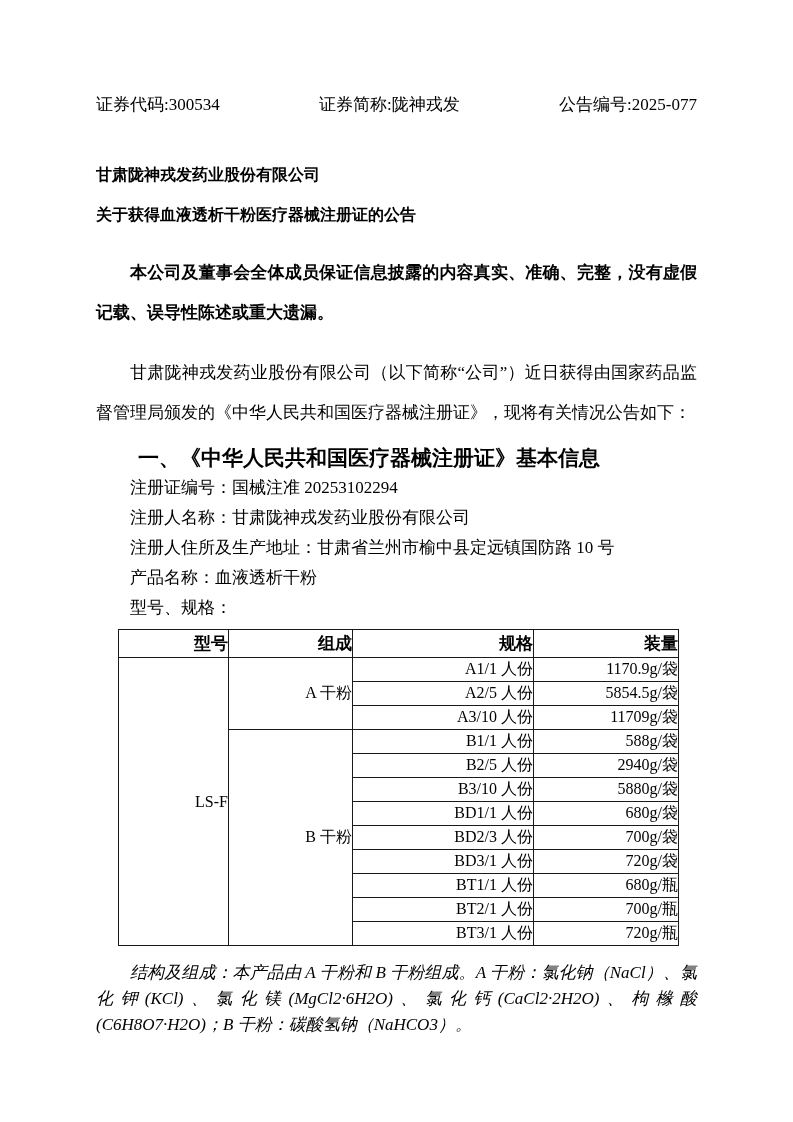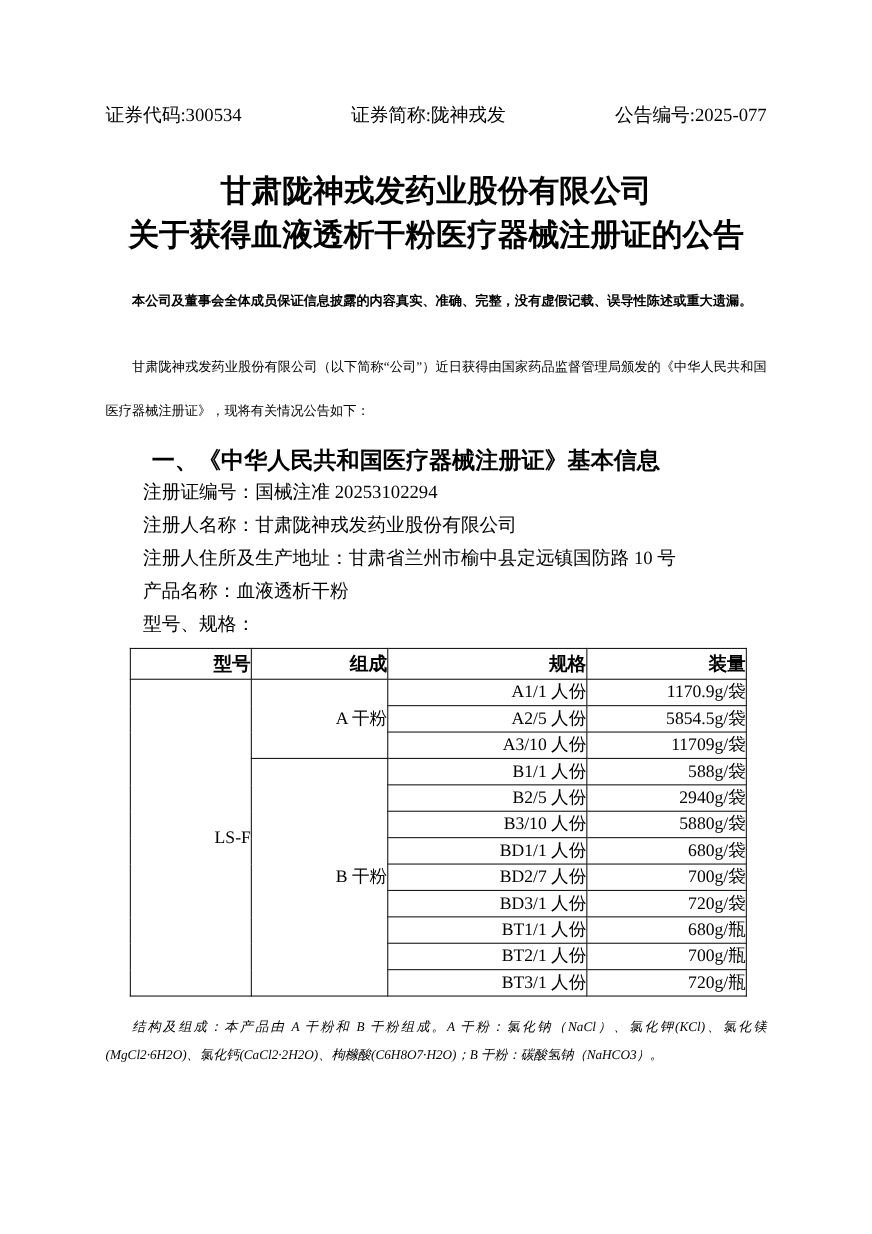--- a/index.html
+++ b/index.html
@@ -6,22 +6,22 @@
   body {
     width:793px; height:1122px; background:#ffffff; color:#000000;
     font-family:"Liberation Serif","DejaVu Serif",serif;
     overflow:hidden;
   }
   .page { box-sizing:border-box; width:793px; height:810px; padding:95px 96px 0 96px; }
   .doc-header {
     display:flex; justify-content:space-between; align-items:baseline;
     font-size:17px; line-height:20px;
   }
-  .doc-title { margin-top:40px; text-align:center; font-weight:700; font-size:28px; line-height:40px; }
-  .para { font-size:12px; line-height:40px; text-align:justify; text-indent:2em; margin:0; }
+  .doc-title { margin-top:40px; font-weight:700; font-size:16px; line-height:40px; }
+  .para { font-size:17px; line-height:40px; text-align:justify; text-indent:2em; margin:0; }
   .declaration { margin-top:18px; font-weight:700; }
   .intro { margin-top:20px; }
   .section-heading { margin-top:10px; font-size:21px; line-height:30px; font-weight:700; text-indent:2em; }
   .info-item { font-size:17px; line-height:30px; text-indent:2em; }
   table.spec {
     border-collapse:collapse; table-layout:fixed;
     width:560px; margin:6px 0 0 22px;
     font-size:16px;
   }
   table.spec th, table.spec td {
@@ -103,21 +103,21 @@
       </tr>
       <tr>
         <td>B3/10 人份</td>
         <td>5880g/袋</td>
       </tr>
       <tr>
         <td>BD1/1 人份</td>
         <td>680g/袋</td>
       </tr>
       <tr>
-        <td>BD2/7 人份</td>
+        <td>BD2/3 人份</td>
         <td>700g/袋</td>
       </tr>
       <tr>
         <td>BD3/1 人份</td>
         <td>720g/袋</td>
       </tr>
       <tr>
         <td>BT1/1 人份</td>
         <td>680g/瓶</td>
       </tr>

